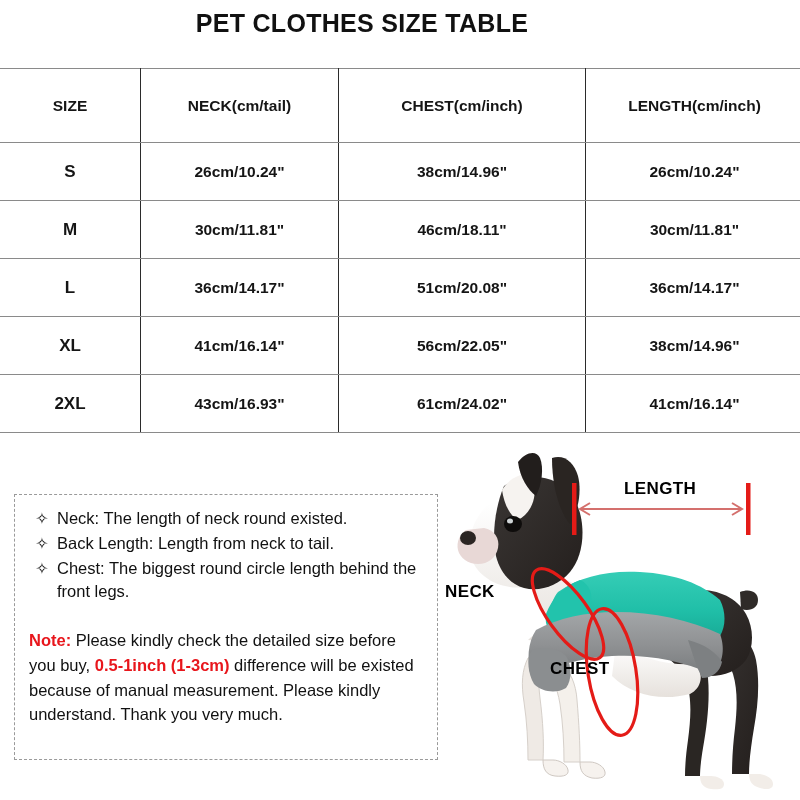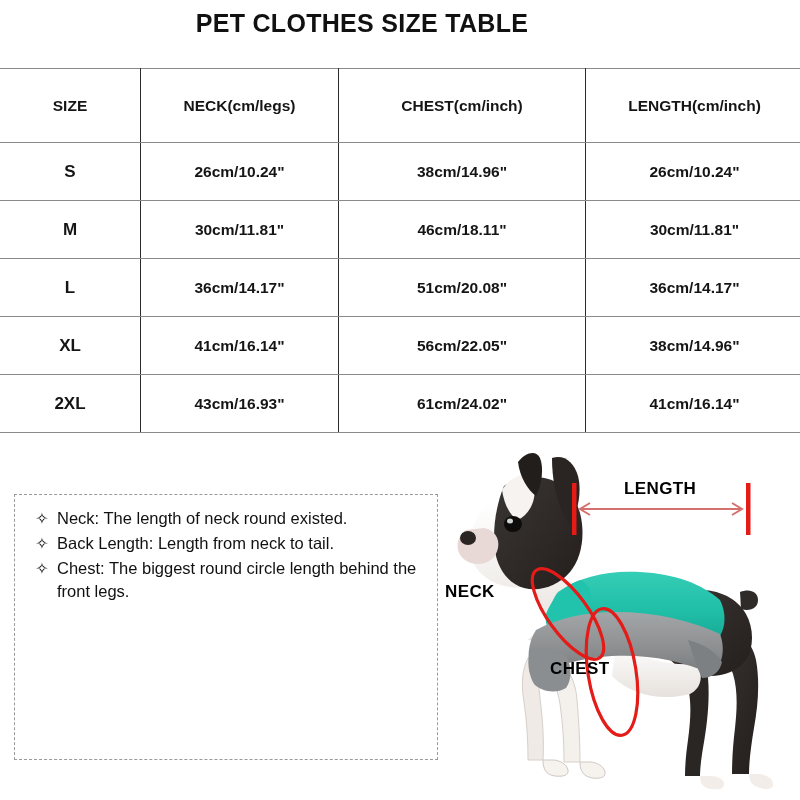--- a/index.html
+++ b/index.html
@@ -134,21 +134,21 @@
 </style>
 </head>
 <body>
 
 <div id="page-title">PET CLOTHES SIZE TABLE</div>
 
 <table id="size-table">
   <thead>
     <tr>
       <th class="col-size">SIZE</th>
-      <th class="col-neck">NECK(cm/legs)</th>
+      <th class="col-neck">NECK(cm/tail)</th>
       <th class="col-chest">CHEST(cm/inch)</th>
       <th class="col-length">LENGTH(cm/inch)</th>
     </tr>
   </thead>
   <tbody>
     <tr>
       <td class="size-cell">S</td>
       <td>26cm/10.24"</td>
       <td>38cm/14.96"</td>
       <td>26cm/10.24"</td>
@@ -189,20 +189,23 @@
     <li class="bullet-item">
       <span class="bullet-glyph">✧</span>
       <span class="bullet-text">Back Length: Length from neck to tail.</span>
     </li>
     <li class="bullet-item">
       <span class="bullet-glyph">✧</span>
       <span class="bullet-text">Chest: The biggest round circle length behind the front legs.</span>
     </li>
   </ul>
 
+  <div id="note-block">
+    <span class="note-red">Note:</span><span> Please kindly check the detailed size before you buy, </span><span class="note-red">0.5-1inch (1-3cm)</span><span> difference will be existed because of manual measurement. Please kindly understand. Thank you very much.</span>
+  </div>
 </div>
 
 <div id="dog-panel">
   <svg id="dog-svg" viewBox="0 0 360 356">
     <defs>
       <linearGradient id="gTeal" x1="0" y1="0" x2="0" y2="1">
         <stop offset="0%" stop-color="#35cdb6"></stop>
         <stop offset="55%" stop-color="#20bfa8"></stop>
         <stop offset="100%" stop-color="#17a894"></stop>
       </linearGradient>

